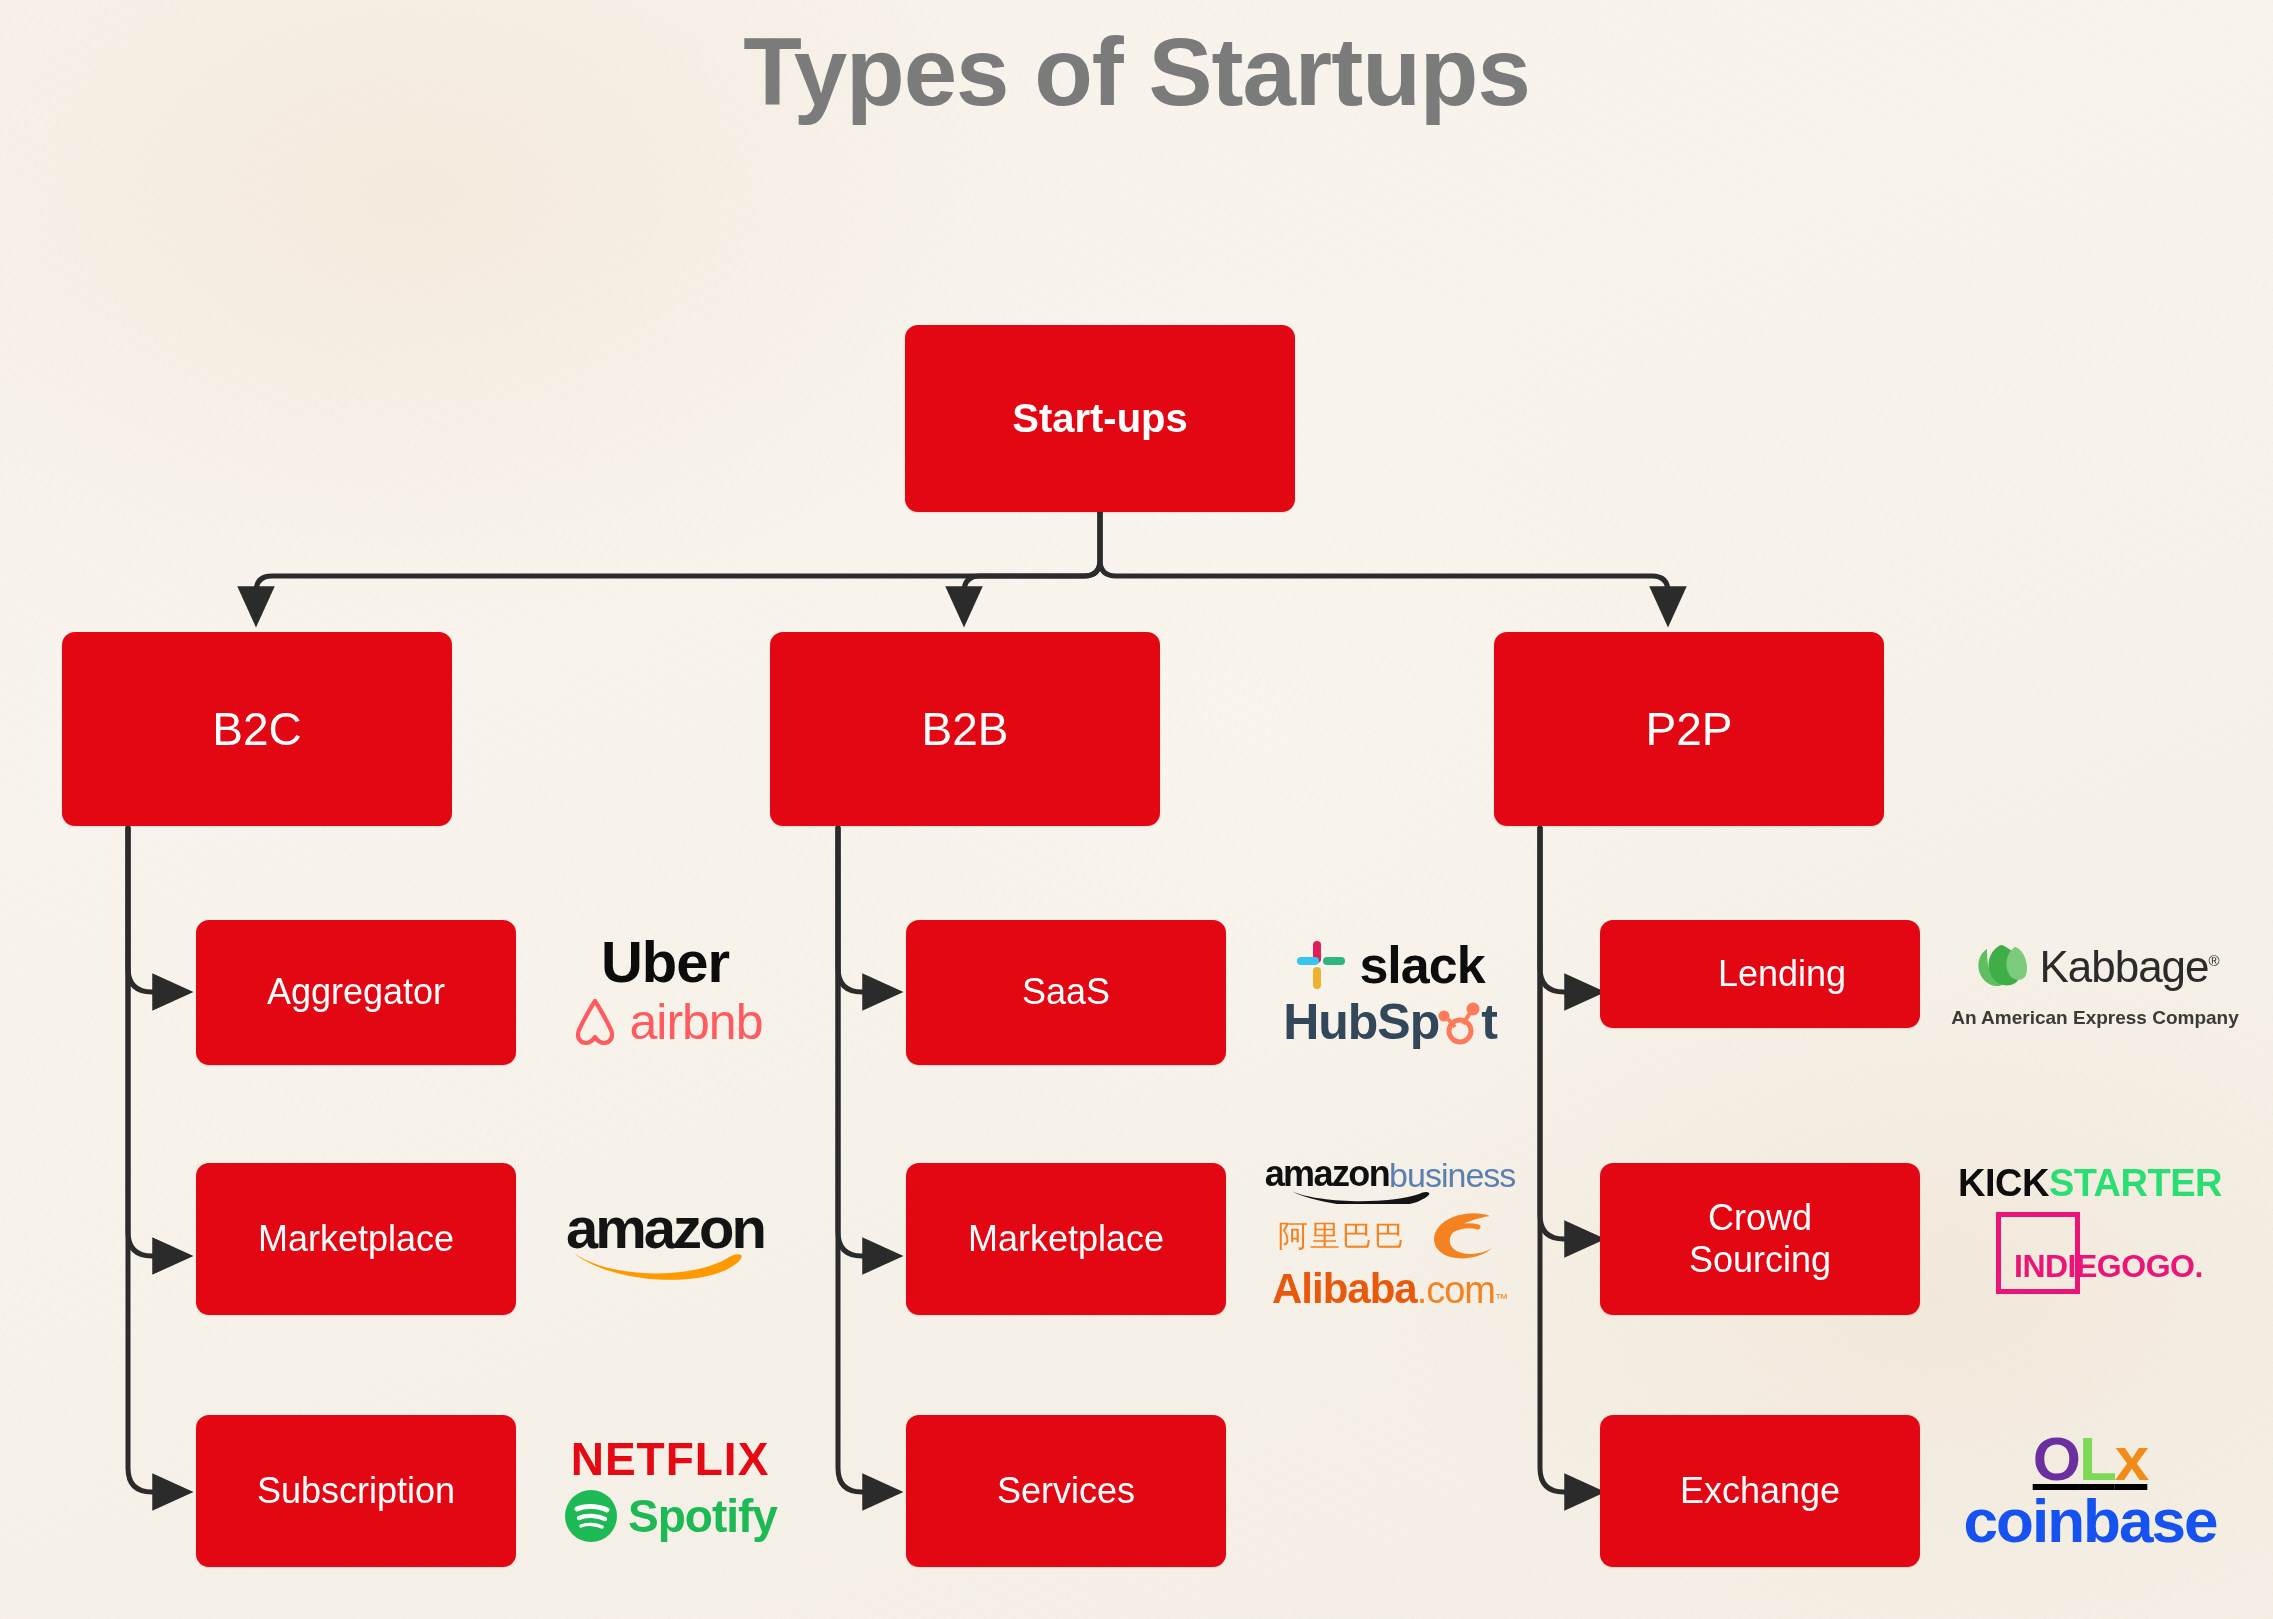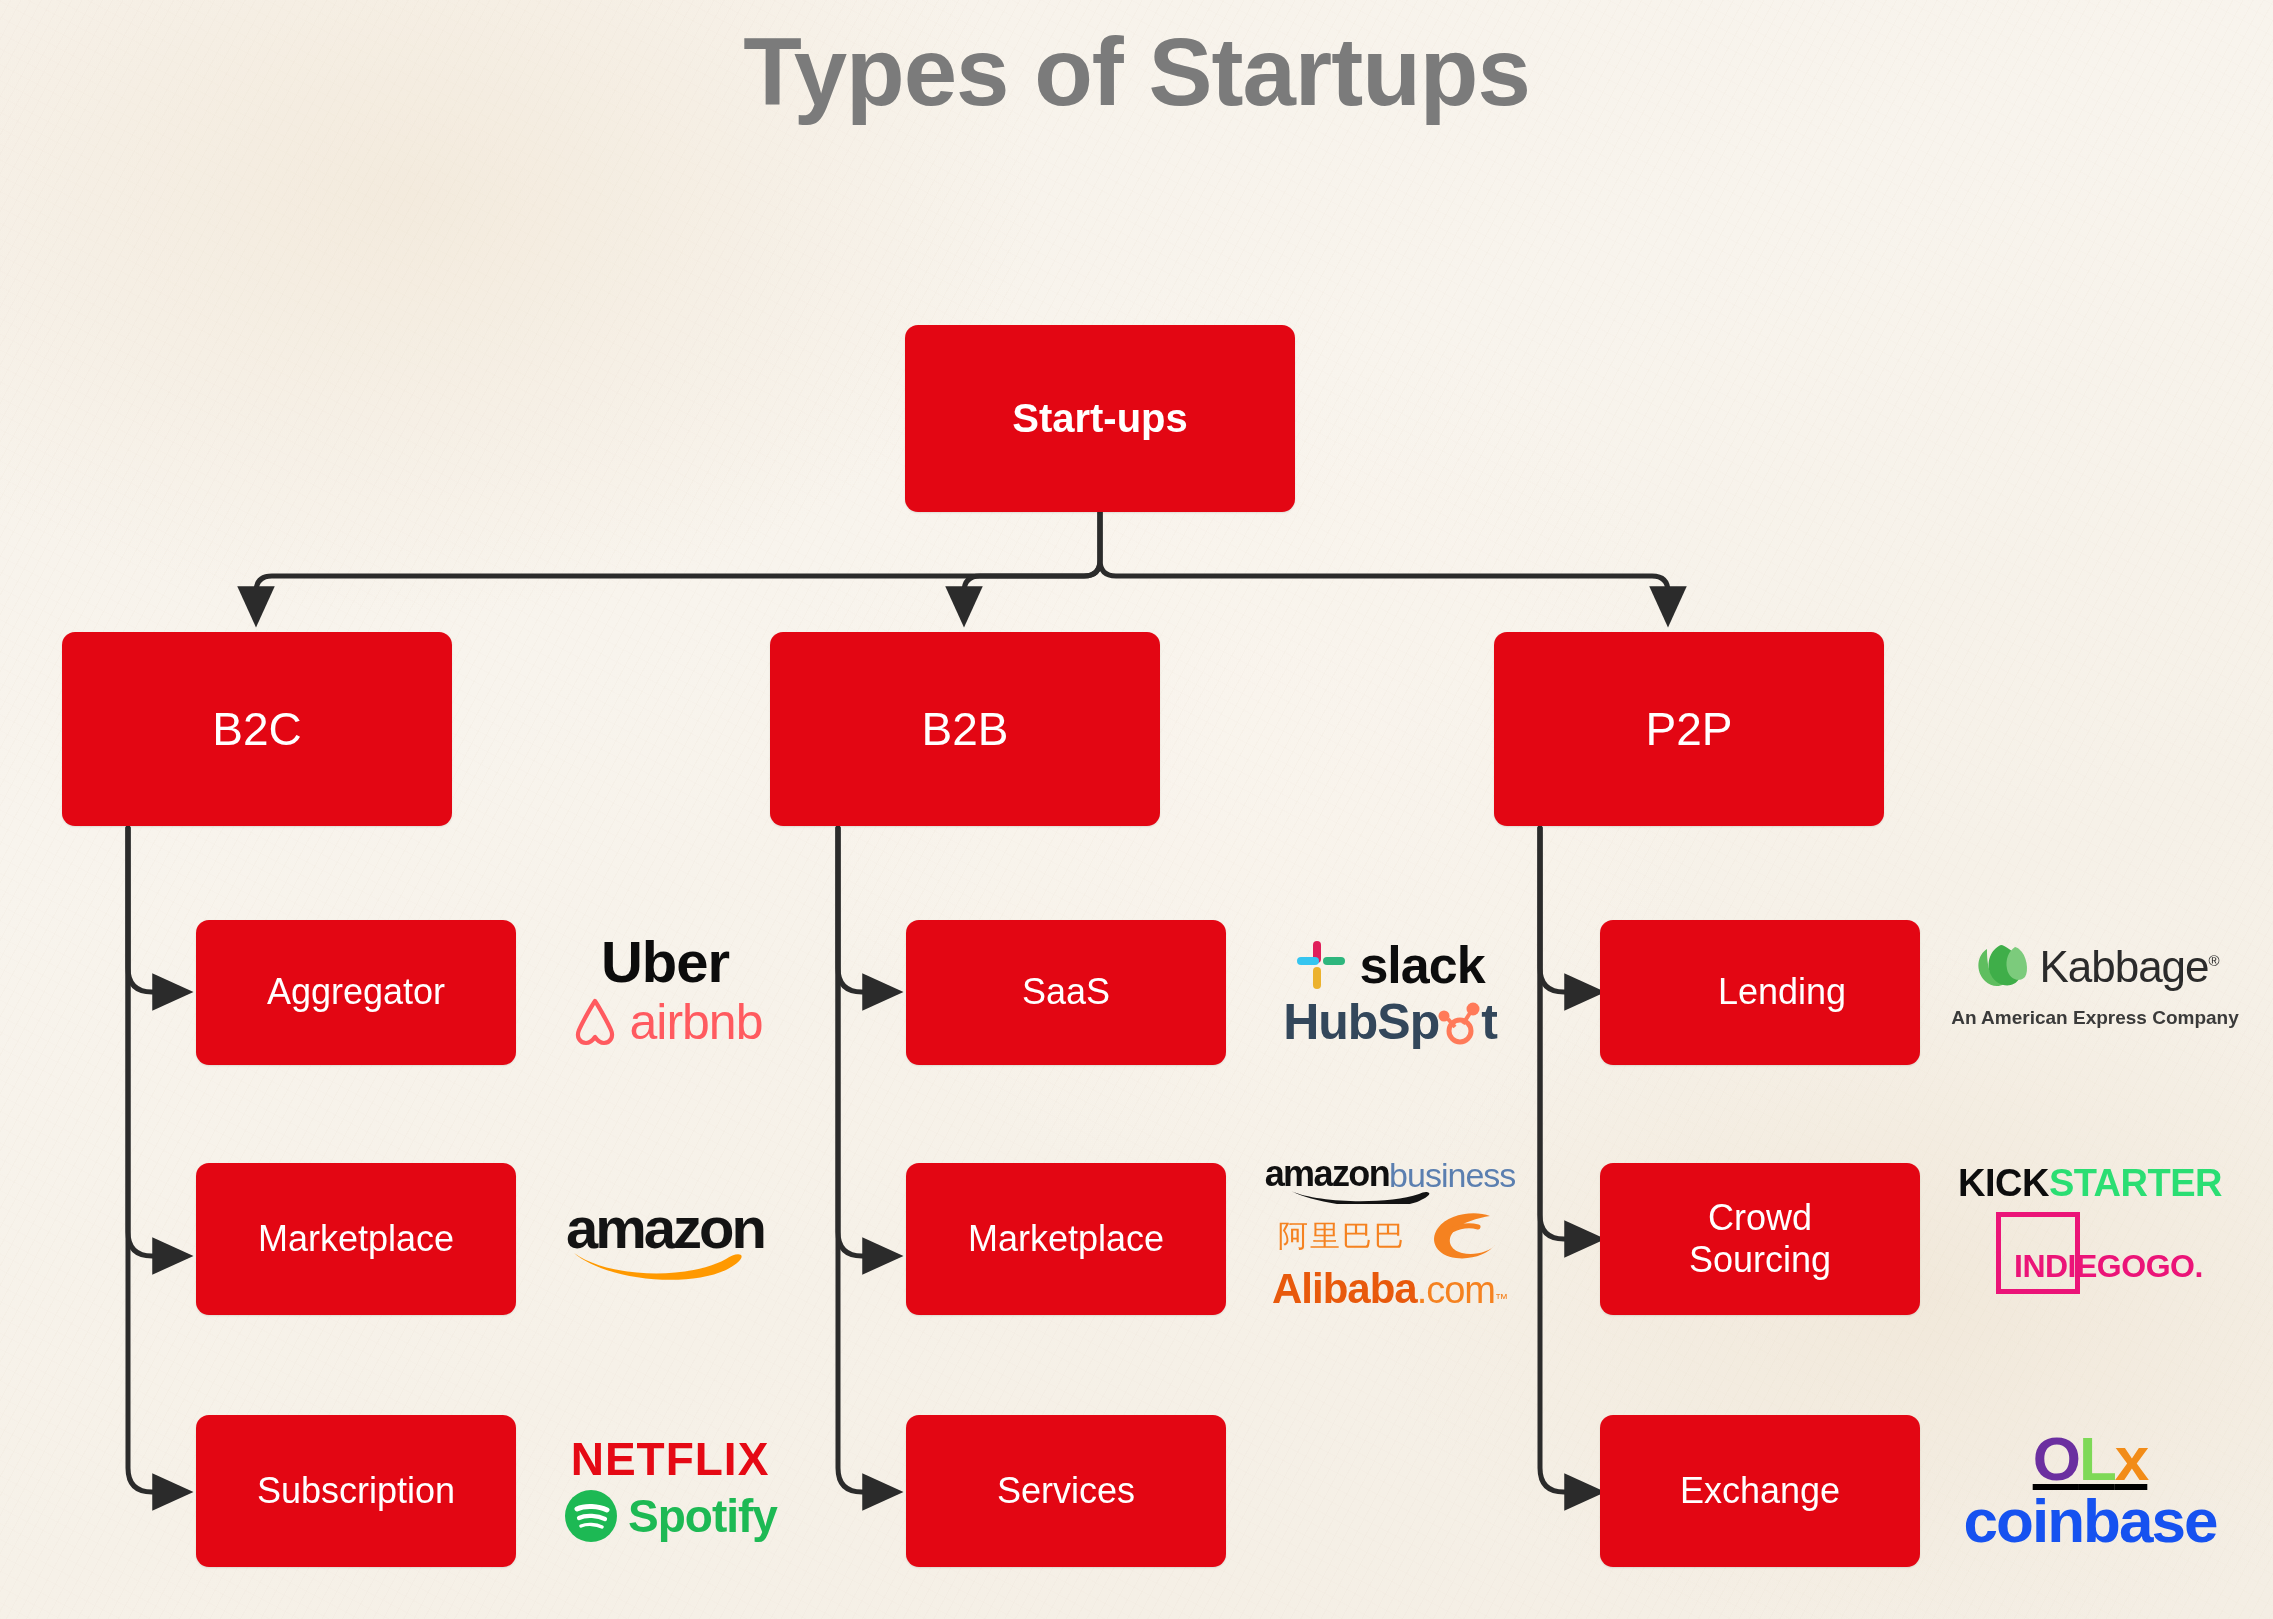--- a/index.html
+++ b/index.html
@@ -186,21 +186,21 @@
   <div class="node level1" style="left:1472px; top:632px; width:390px; height:194px;margin-left:22px;">P2P</div>
 
   <div class="node level2" style="left:196px; top:920px; width:320px; height:145px;">Aggregator</div>
   <div class="node level2" style="left:196px; top:1163px; width:320px; height:152px;">Marketplace</div>
   <div class="node level2" style="left:196px; top:1415px; width:320px; height:152px;">Subscription</div>
 
   <div class="node level2" style="left:906px; top:920px; width:320px; height:145px;">SaaS</div>
   <div class="node level2" style="left:906px; top:1163px; width:320px; height:152px;">Marketplace</div>
   <div class="node level2" style="left:906px; top:1415px; width:320px; height:152px;">Services</div>
 
-  <div class="node level2" style="left:1600px; top:920px; width:320px; height:145px;padding-left:44px;">Lending</div>
+  <div class="node level2" style="left:1600px; top:920px; width:320px; height:108px;padding-left:44px;">Lending</div>
   <div class="node level2" style="left:1600px; top:1163px; width:320px; height:152px; white-space:pre-line;">Crowd
 Sourcing</div>
   <div class="node level2" style="left:1600px; top:1415px; width:320px; height:152px;">Exchange</div>
 
   <div class="logo-cell" style="left:545px; top:895px; width:240px; height:190px;">
     <div class="uber-wm">Uber</div>
     <div class="airbnb-row">
       <svg width="54" height="50" viewBox="0 0 54 50">
         <path d="M27 4 C31 10 40 26 43 33 C46 40 42 46 36 46 C32 46 29 43 27 40 C25 43 22 46 18 46 C12 46 8 40 11 33 C14 26 23 10 27 4 Z" fill="none" stroke="#FF5A5F" stroke-width="4.2" stroke-linejoin="round"></path>
       </svg>

